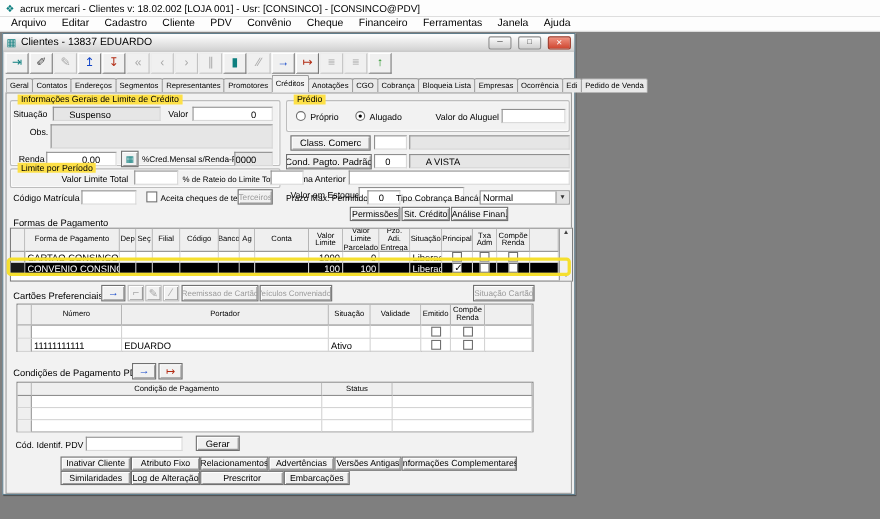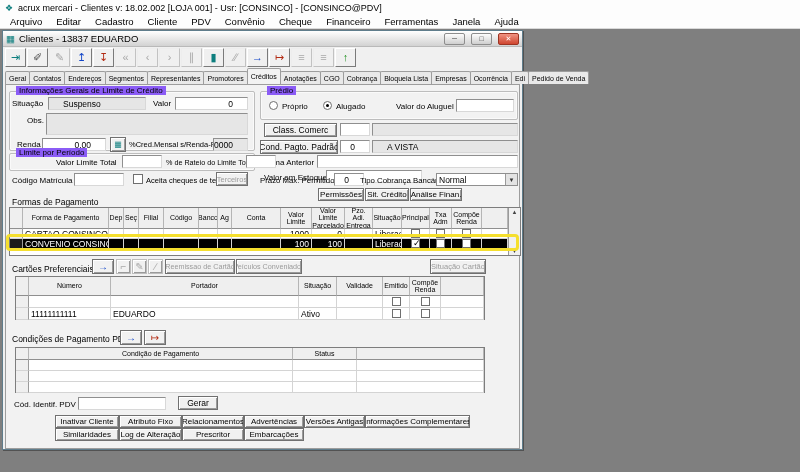--- a/index.html
+++ b/index.html
@@ -31,21 +31,21 @@
   .c-teal{color:#0e7f7f} .c-blue{color:#1245c8} .c-red{color:#b22a12} .c-green{color:#1d8f1d} .c-dark{color:#444}
 
   .tabstrip { display:flex; align-items:flex-end; height:16px; padding-left:2px; }
   .tab { height:13px; padding:0 3px; font-size:7px; background:#e9e9e9; border:1px solid #9d9d9d; border-bottom:none; border-radius:2px 2px 0 0; display:flex; align-items:center; margin-right:-1px; white-space:nowrap; }
   .tab.active { height:16px; background:#f2f2f2; z-index:2; position:relative; }
 
   .content { position:absolute; left:2px; top:53px; width:515px; height:365px; background:#f2f2f2; border:1px solid #9d9d9d; }
 
   
   .gb { position:absolute; border:1px solid #bdbdbd; border-radius:2px; box-shadow:inset 0 0 0 1px #fafafa; }
-  .cap { position:absolute; font-size:8px; background:#8b5cf6; padding:0 3px; white-space:nowrap; }
+  .cap { position:absolute; font-size:8px; background:#fde047; padding:0 3px; white-space:nowrap; }
   .lbl { position:absolute; font-size:8px; white-space:nowrap; }
   .field { position:absolute; height:13px; background:#fff; border:1px solid; border-color:#8f8f8f #d8d8d8 #d8d8d8 #8f8f8f; font-size:8.5px; padding:0 14px; display:flex; align-items:center; overflow:hidden; white-space:nowrap; }
   .field.ro { background:#e6e6e6; }
   .field.num { justify-content:flex-end; }
   .btn { position:absolute; height:14px; background:#f1f1f1; border:1px solid #707070; box-shadow:inset 1px 1px 0 #ffffff, inset -1px -1px 0 #9a9a9a; display:flex; align-items:center; justify-content:center; font-size:8.5px; white-space:nowrap; overflow:hidden; }
   .btn.dis { color:#9b9b9b; }
   .cb { width:10px; height:10px; background:#fff; border:1px solid #6f6f6f; position:relative; display:inline-block; }
   .cb.checked::after { content:"✓"; position:absolute; left:1px; top:-2px; font-size:9px; color:#000; }
   .radio { position:absolute; width:9px; height:9px; border:1px solid #6f6f6f; border-radius:50%; background:#fff; }
   .radio.checked::after { content:""; position:absolute; left:2px; top:2px; width:3px; height:3px; border-radius:50%; background:#000; }
@@ -436,21 +436,21 @@
           <div class="fbtn" style="width:64px;">Inativar Cliente</div>
           <div class="fbtn" style="width:63px;">Atributo Fixo</div>
           <div class="fbtn" style="width:62px;">Relacionamentos</div>
           <div class="fbtn" style="width:60px;">Advertências</div>
           <div class="fbtn" style="width:61px;">Versões Antigas</div>
           <div class="fbtn" style="width:105px;">Informações Complementares</div>
         </div>
         <div class="frow" style="left:4px;top:343px;align-items:center;">
           <div class="fbtn" style="width:64px;">Similaridades</div>
           <div class="fbtn" style="width:63px;">Log de Alteração</div>
-          <div class="fbtn" style="width:62px;">Prescritor</div>
+          <div class="fbtn" style="width:76px;">Prescritor</div>
           <div class="fbtn" style="width:60px;">Embarcações</div>
         </div>
 
       </div>
     </div>
   </div>
 
 
 </div>
 

